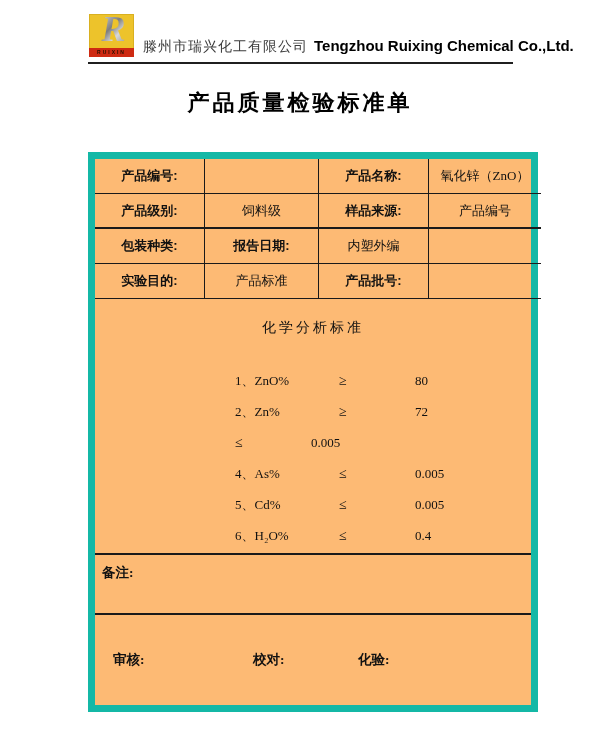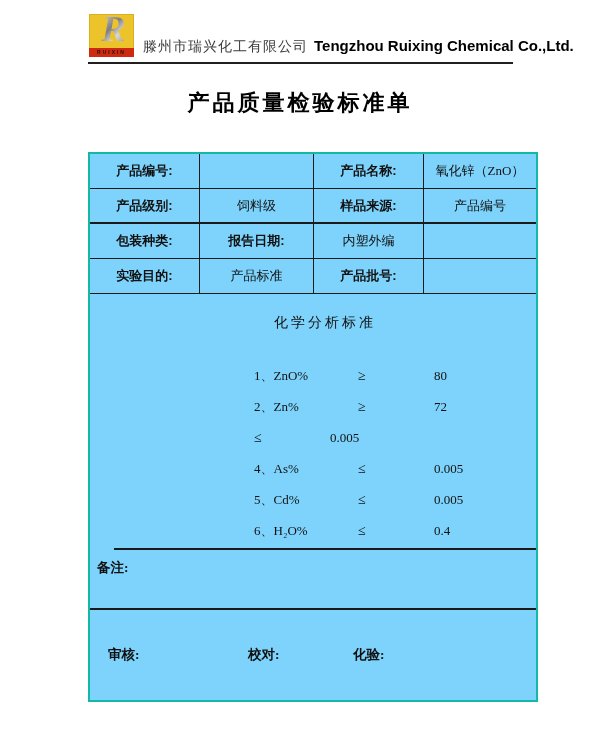--- a/index.html
+++ b/index.html
@@ -19,29 +19,29 @@
   .company-cn{font-size:14px;color:#3b3b3b;letter-spacing:1px;}
   .company-en{font-family:"Liberation Sans",sans-serif;font-weight:bold;font-size:15px;color:#000;margin-left:6px;}
   .header-rule{position:absolute;left:88px;top:62px;width:425px;height:2px;background:#1f1f1f;}
 
   
   .title{position:absolute;left:0;top:88px;width:600px;margin:0;text-align:center;
          font-family:"Liberation Sans","DejaVu Sans",sans-serif;font-weight:bold;font-size:22px;letter-spacing:3px;color:#000;}
 
   
   .doc-table{position:absolute;left:88px;top:152px;width:450px;box-sizing:border-box;
-             border:2px solid #14b8a6;background:#7dd3fc;}
+             border:7px solid #14b8a6;background:#fdba74;}
   .info-grid{display:grid;grid-template-columns:110px 114px 110px 112px;}
   .cell{box-sizing:border-box;height:35px;display:flex;align-items:center;justify-content:center;
         border-bottom:1px solid #1a1a1a;font-size:13px;white-space:nowrap;}
   .cell.colline{border-right:1px solid #1a1a1a;}
   .cell.thick{border-bottom-width:2px;}
   .lbl{font-family:"Liberation Sans","DejaVu Sans",sans-serif;font-weight:bold;}
 
-  .chem{box-sizing:border-box;height:256px;border-bottom:2px solid #1a1a1a;margin-left:24px;}
+  .chem{box-sizing:border-box;height:256px;border-bottom:2px solid #1a1a1a;}
   .chem-heading{padding-top:20px;text-align:center;font-size:14px;letter-spacing:3px;}
   .chem-items{margin-top:28px;}
   .chem-item{display:flex;align-items:center;height:31px;padding-left:140px;font-size:13px;}
   .chem-name{width:104px;text-align:left;}
   .chem-op{width:76px;text-align:left;font-size:14px;}
   .chem-val{text-align:left;}
 
   .remarks{box-sizing:border-box;height:60px;border-bottom:2px solid #1a1a1a;
            padding:9px 0 0 7px;font-size:13.5px;font-weight:600;}
   .signoff{position:relative;height:90px;font-size:13.5px;font-weight:600;}

